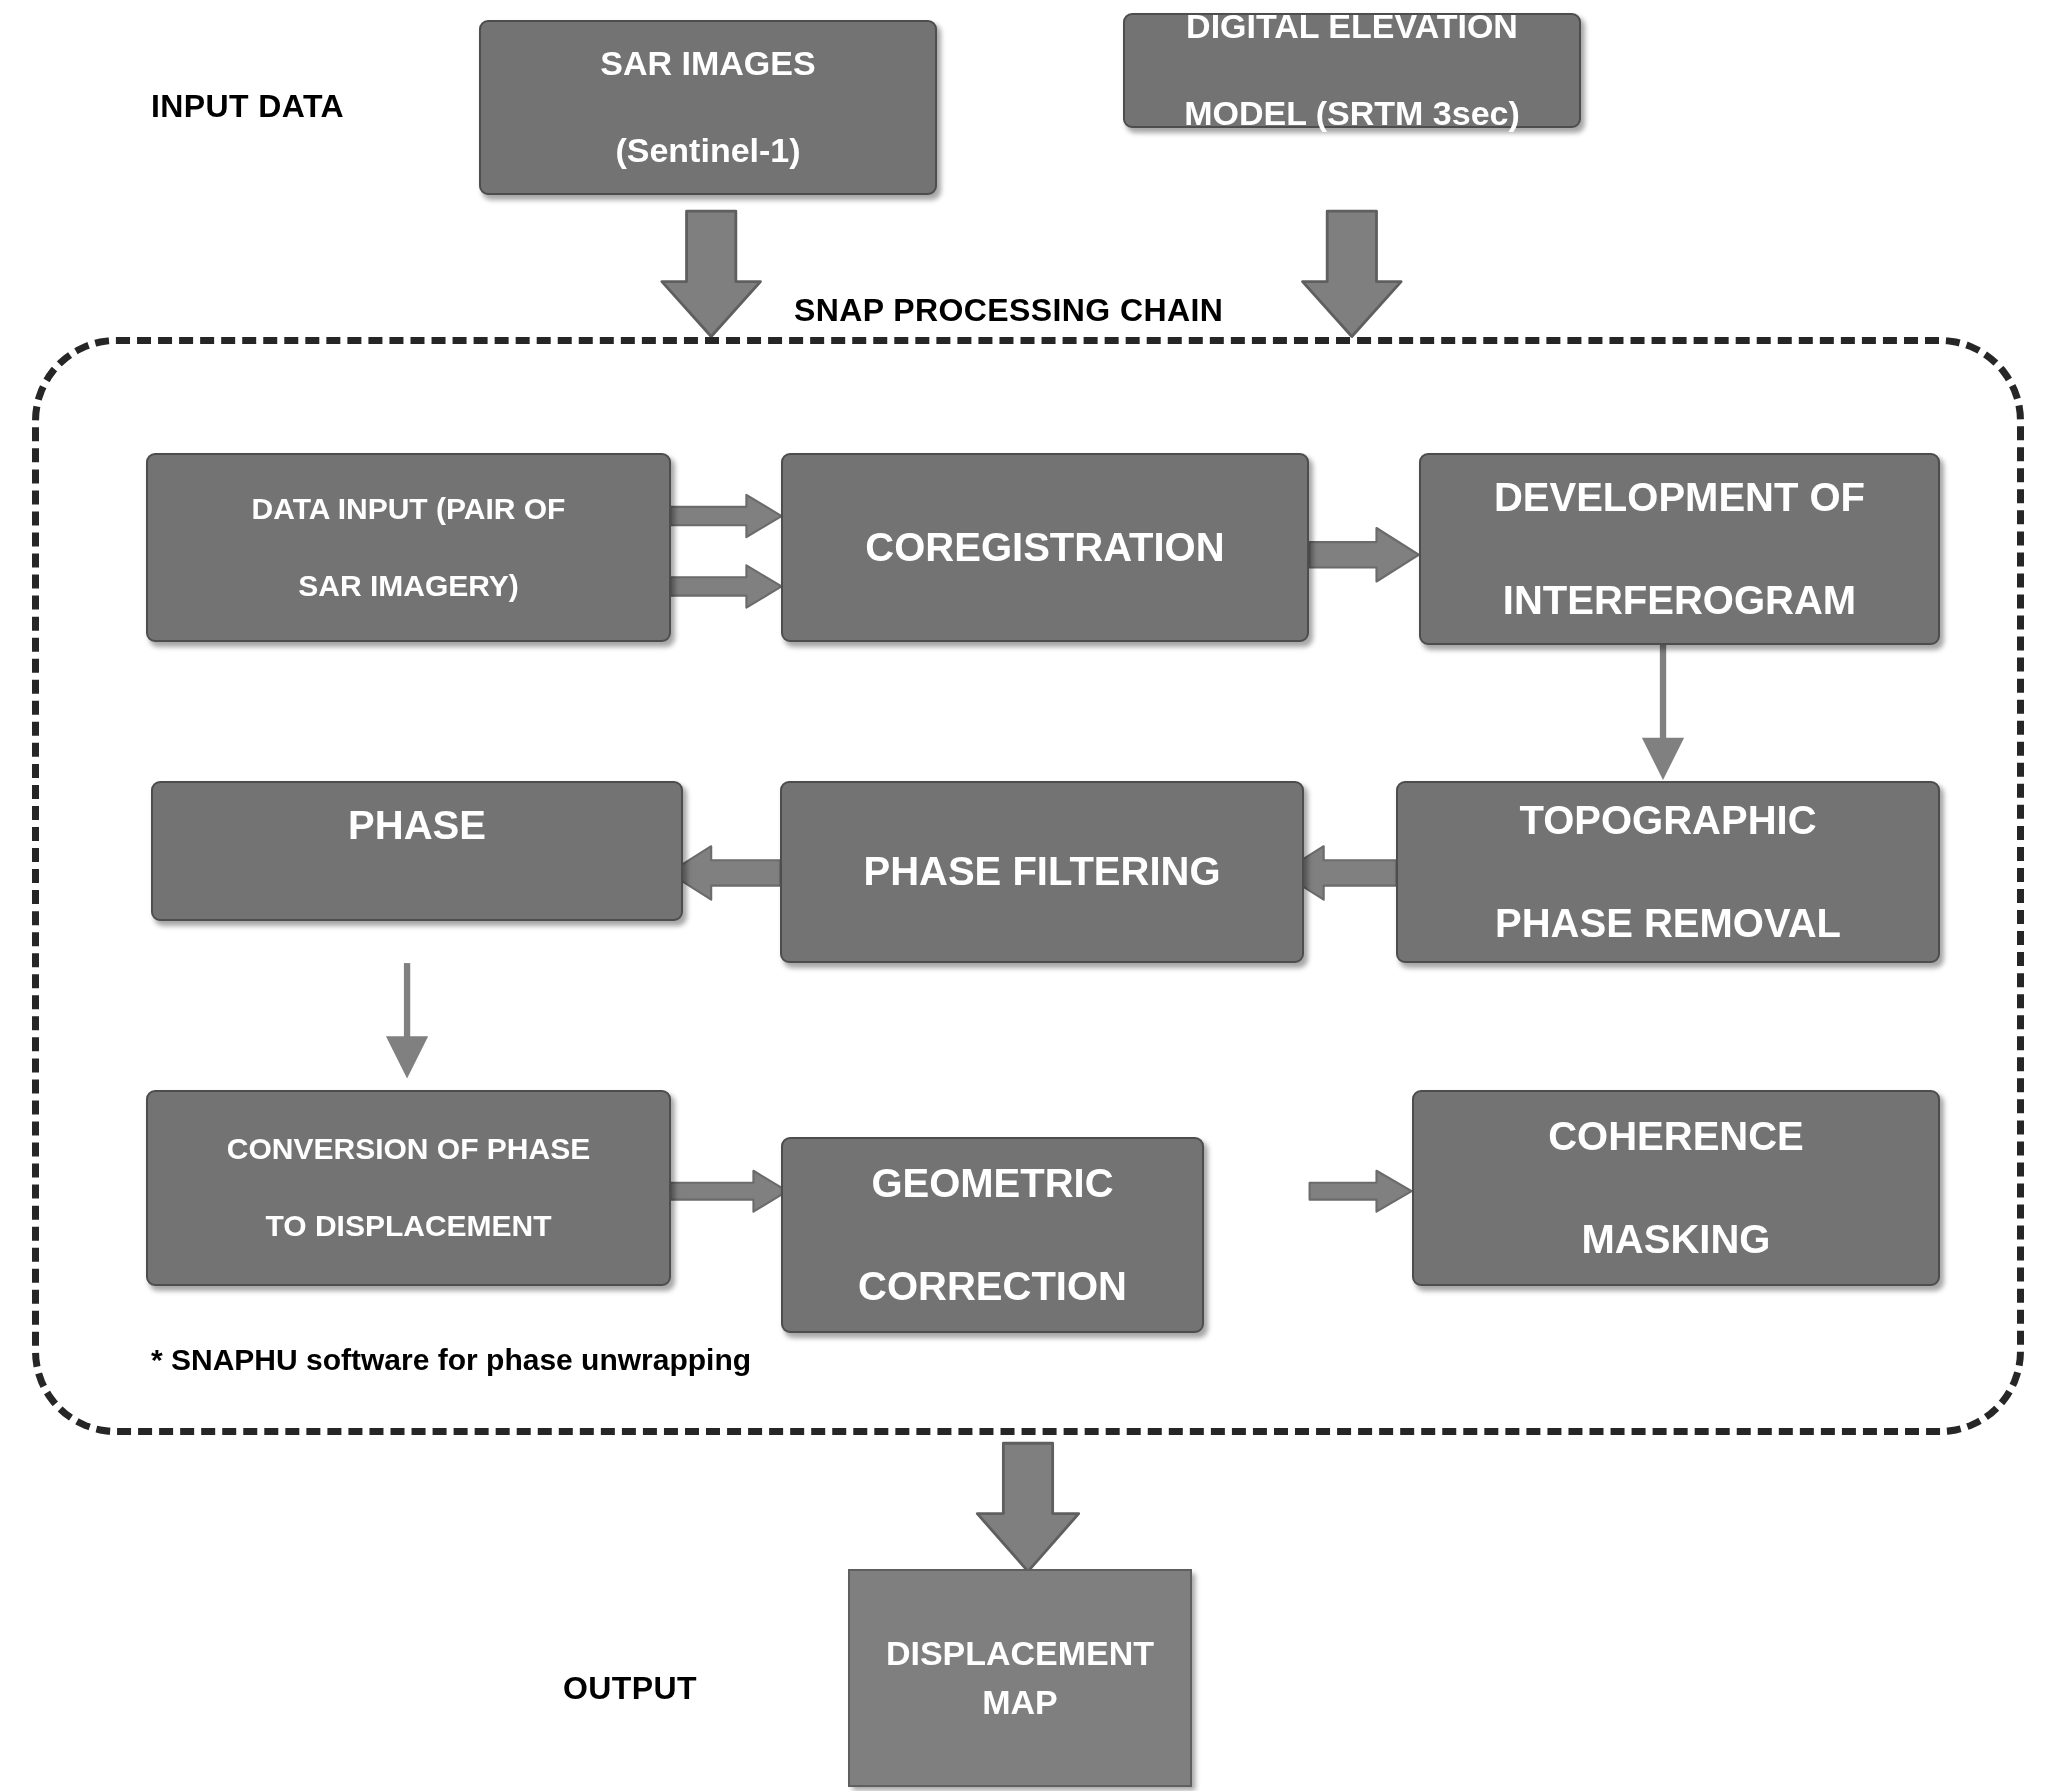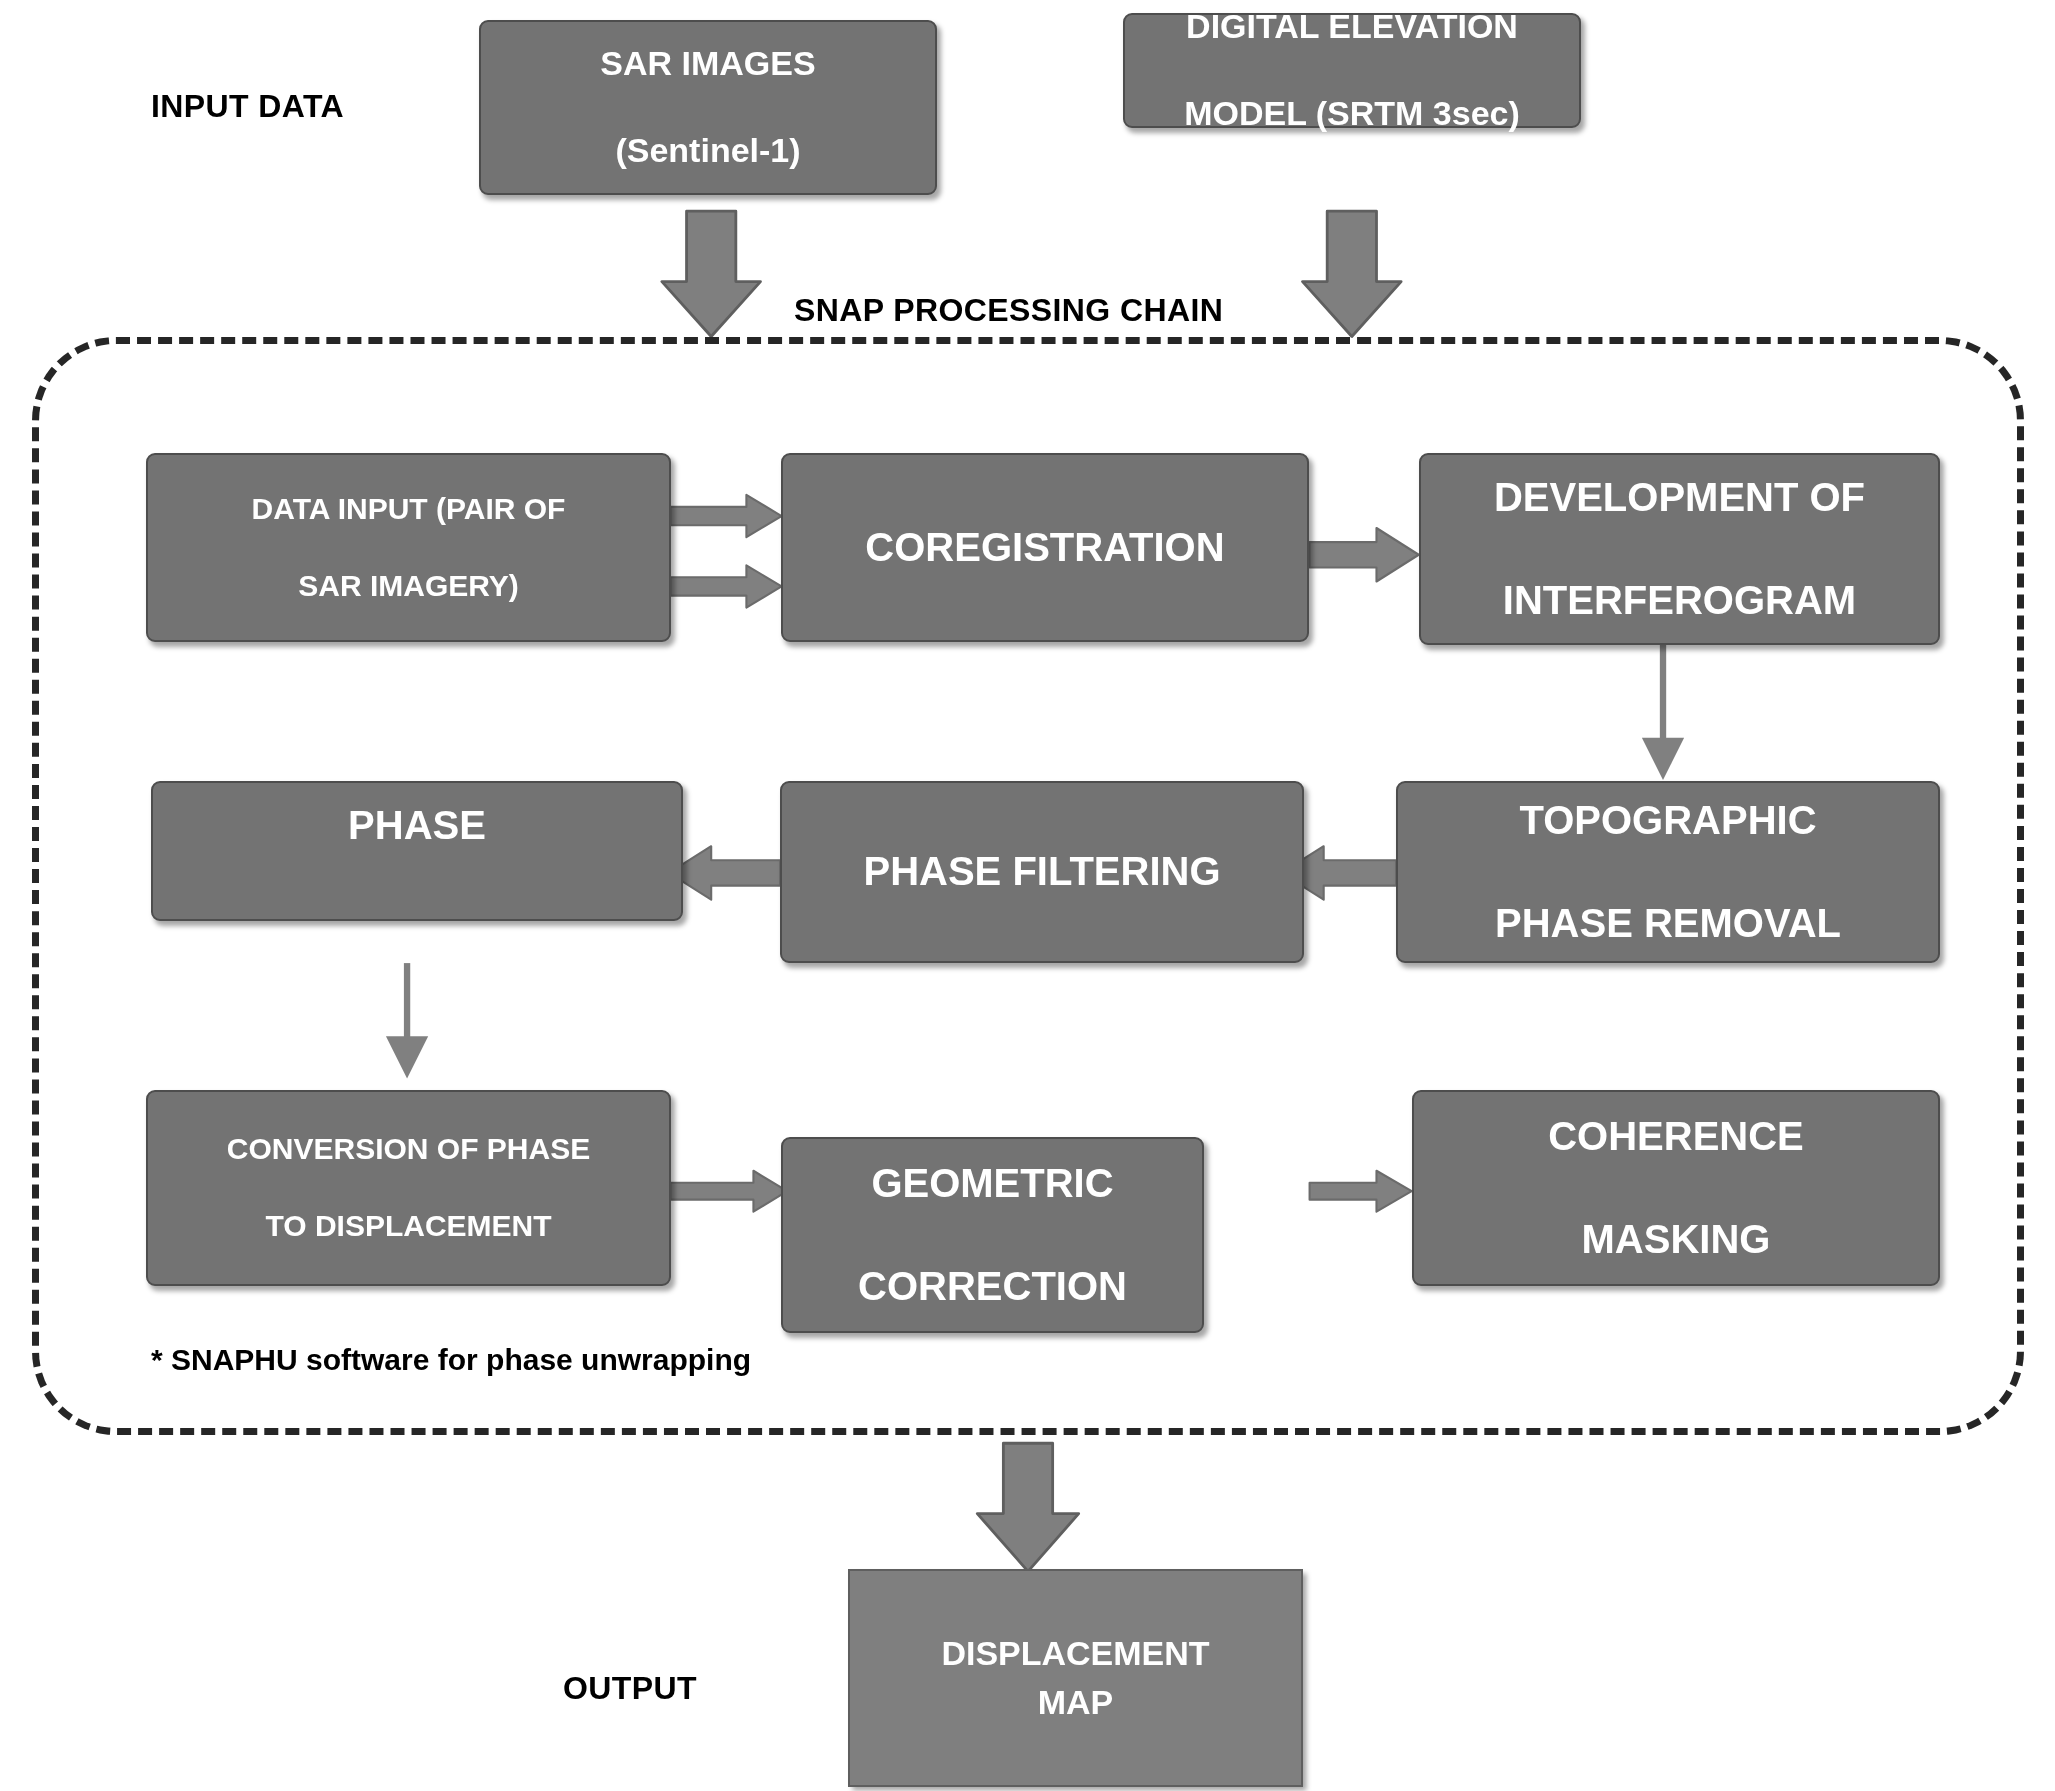--- a/index.html
+++ b/index.html
@@ -221,21 +221,21 @@
 
   <div class="abs node fs-lg" style="left:1412px; top:1090px; width:528px; height:196px;">
     <span>
       <span>COHERENCE</span><br>
       <span>MASKING</span>
     </span>
   </div>
 
   <div class="abs footnote" style="left:151px; top:1345px;">* SNAPHU software for phase unwrapping</div>
 
-  <div class="abs node-square fs-md" style="left:848px; top:1569px; width:455px; height:218px;">
+  <div class="abs node-square fs-md" style="left:848px; top:1569px; width:344px; height:218px;">
     <span>
       <span>DISPLACEMENT</span><br>
       <span>MAP</span>
     </span>
   </div>
 
 </div>
 
 
 </body></html>

